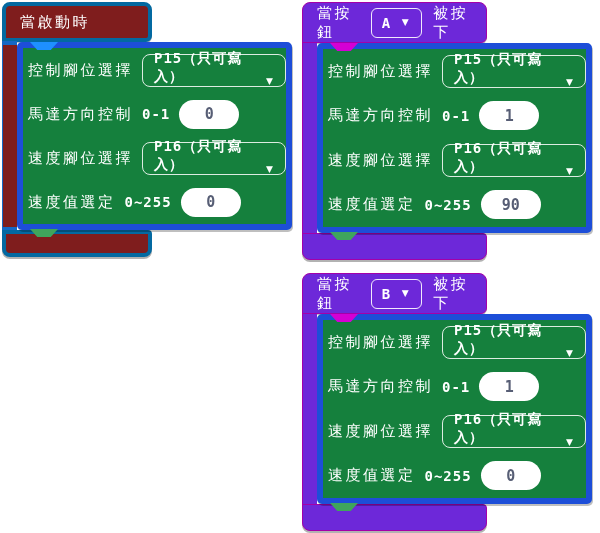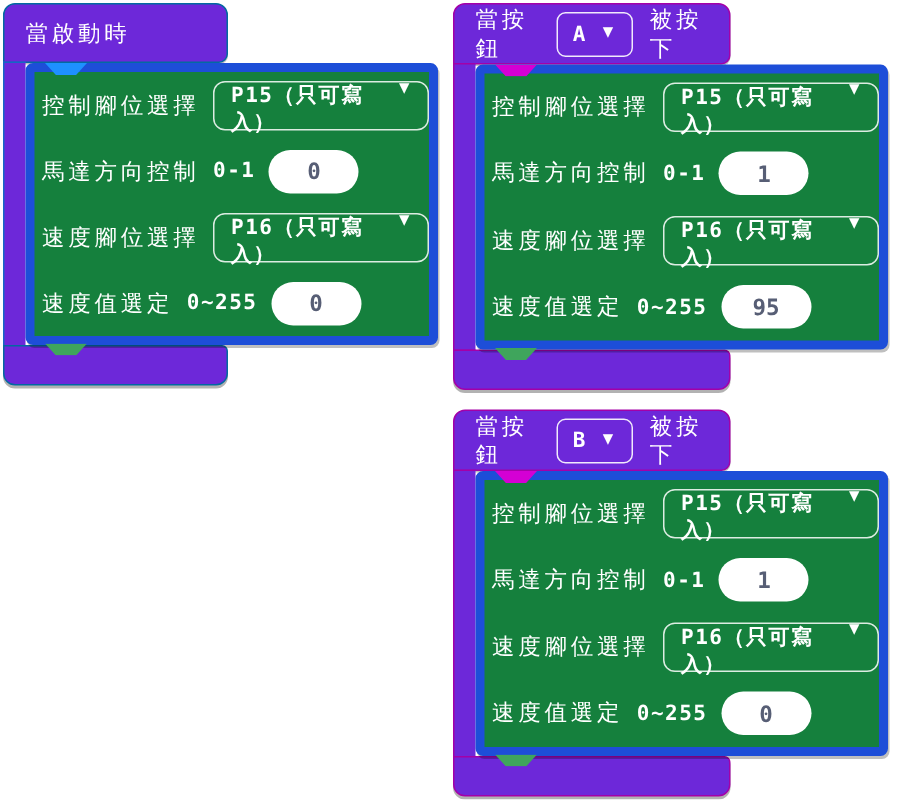--- a/index.html
+++ b/index.html
@@ -4,21 +4,21 @@
 <style>
   html,body{margin:0;padding:0;}
   body{
     width:600px;height:533px;position:relative;overflow:hidden;
     background:#ffffff;
     font-family:"DejaVu Sans","Liberation Sans",sans-serif;
   }
   .abs{position:absolute;box-sizing:border-box;}
 
   
-  .blue-fill{background:#6d28d9;border:1px solid #0369a1;}
+  .blue-fill{background:#7f1d1d;border:4px solid #0369a1;}
   .blue-flat{background:#1E90FF;}
   .magenta-fill{background:#6d28d9;border:1px solid #a400a8;}
   .magenta-flat{background:#D400D4;}
   .green-fill{background:#15803d;border:6px solid #1d4ed8;}
   .green-flat{background:#3FA55C;}
 
   
   .hat-header{
     display:flex;align-items:center;gap:11px;
     padding:0 10px 0 14px;color:#fff;font-size:15px;letter-spacing:2.5px;
@@ -51,21 +51,21 @@
     padding-left:5px;color:#fff;
   }
   .row .lbl{font-size:15px;letter-spacing:2.5px;white-space:nowrap;}
   .mono{
     font-family:"DejaVu Sans Mono","Liberation Mono",monospace;
     font-weight:bold;font-size:14px;
   }
   .row .range{color:#fff;letter-spacing:1px;}
 
   .dropdown{
-    display:flex;align-items:flex-start;gap:12px;
+    display:flex;align-items:flex-end;gap:12px;
     border:1.5px solid rgba(255,255,255,0.85);
     border-radius:8px;height:31px;padding:0 11px;
     color:#fff;letter-spacing:1px;cursor:pointer;
   }
   .dropdown .dd-text{font-size:14px;}
   .arrow{font-size:9px;color:#fff;line-height:1;}
 
   .pill{
     display:inline-flex;align-items:center;justify-content:center;
     background:#fff;color:#575E75;border-radius:15px;
@@ -172,21 +172,21 @@
   <div class="row">
     <span class="lbl">速度腳位選擇</span>
     <span class="dropdown">
       <span class="dd-text mono">P16（只可寫入）</span>
       <span class="arrow">▼</span>
     </span>
   </div>
   <div class="row">
     <span class="lbl">速度值選定</span>
     <span class="mono range">0~255</span>
-    <span class="pill mono">95</span>
+    <span class="pill mono">90</span>
   </div>
 </div>
 
 <div class="abs tab green-flat" id="s2-tabbot"></div>
 <div class="abs footer magenta-fill" id="s2-footer"></div>
 
 <div class="abs hat-header magenta-fill" id="s3-header">
   <span>當按鈕</span>
   <span class="hdr-dd">
     <span class="mono">B</span>

